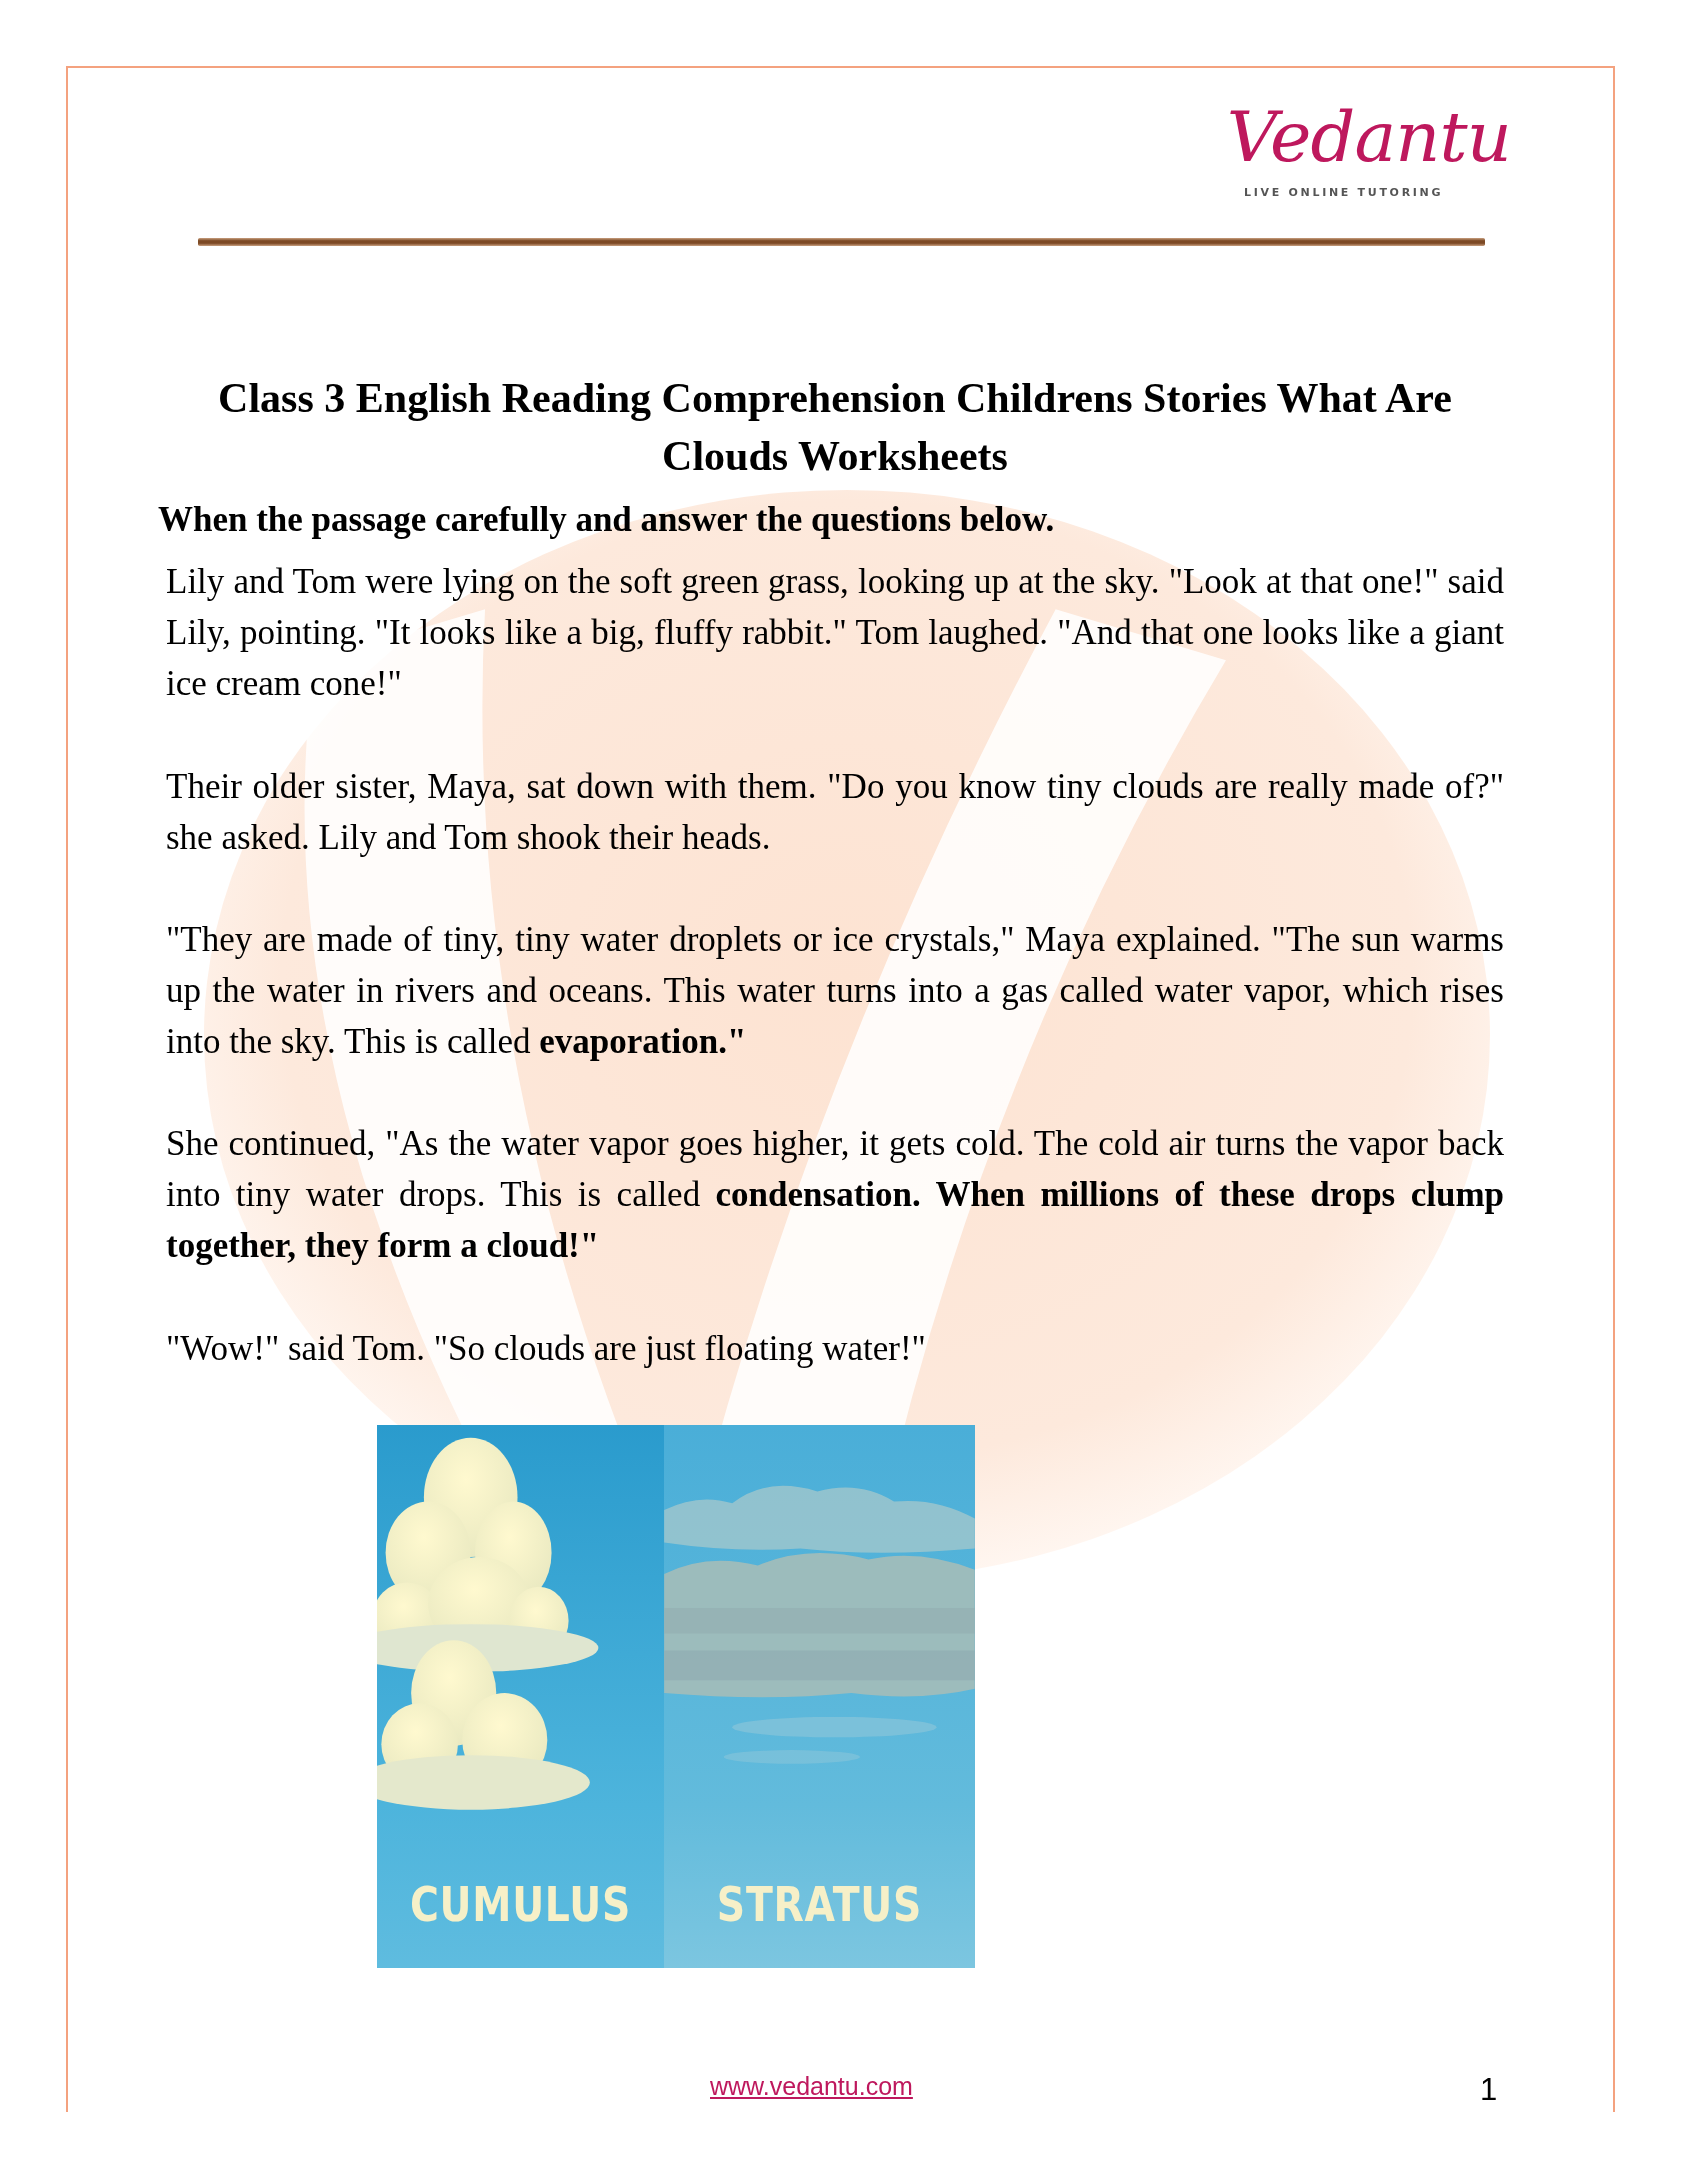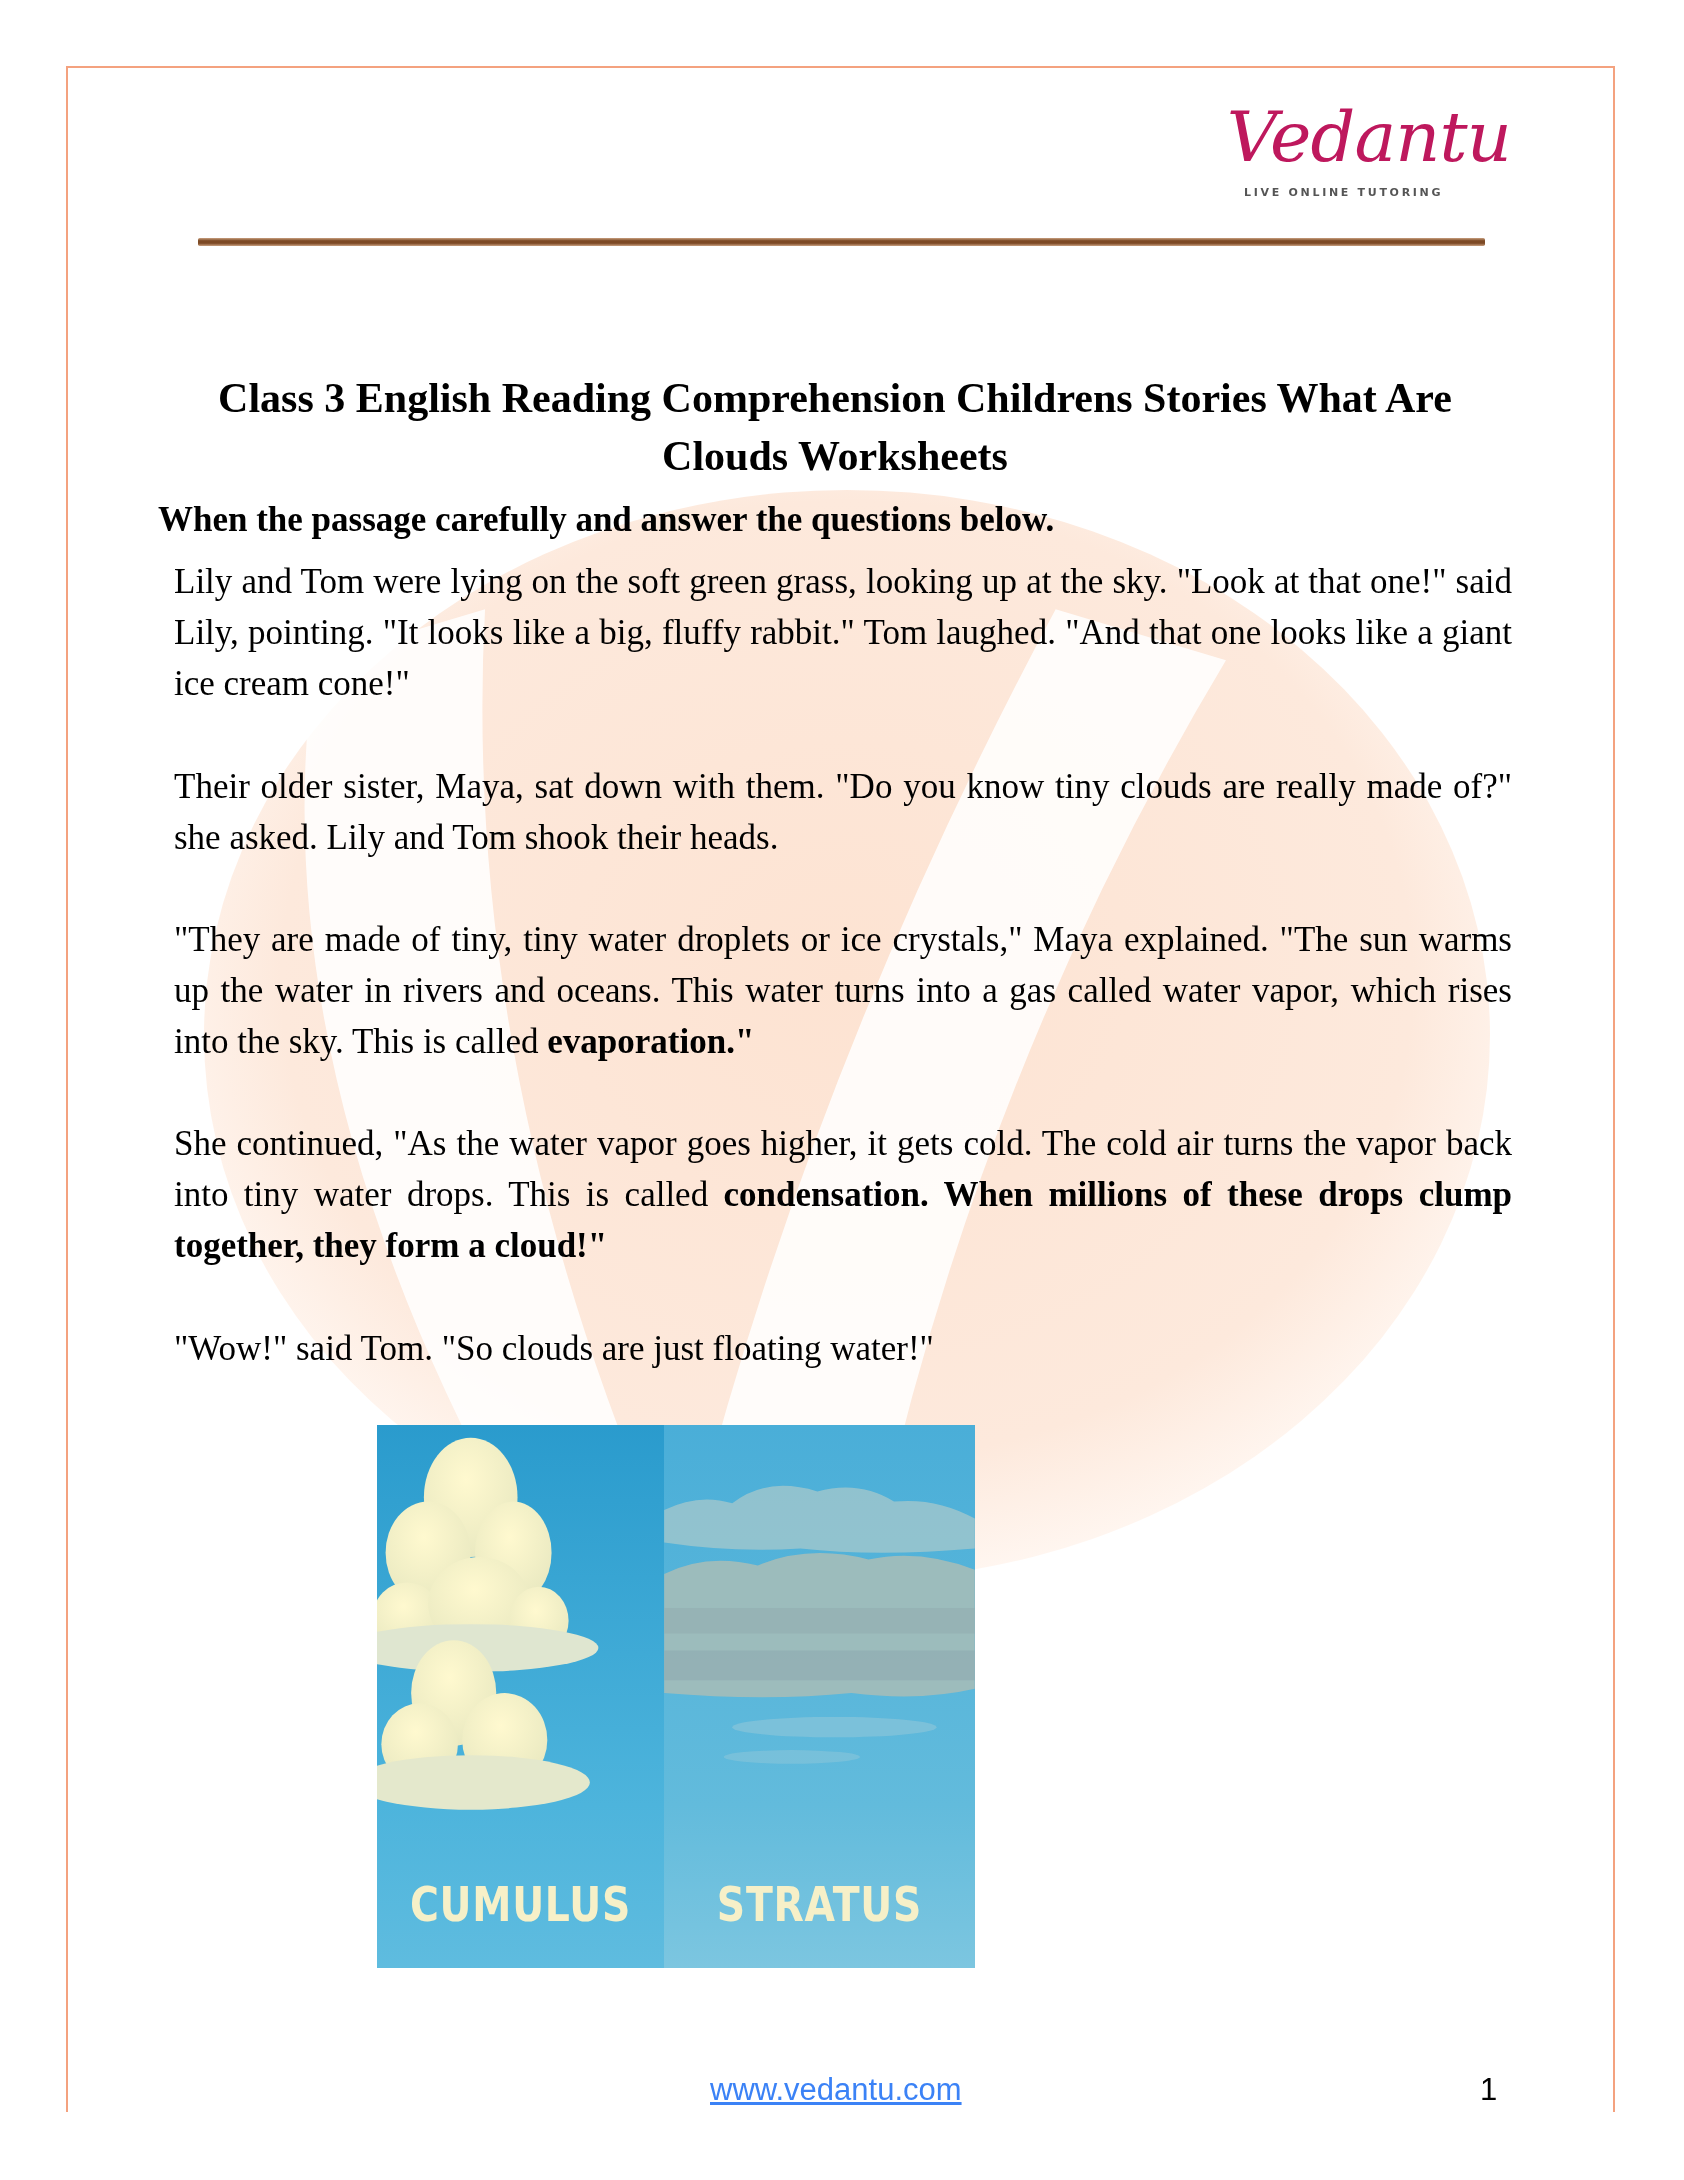--- a/index.html
+++ b/index.html
@@ -6,26 +6,26 @@
   body { width:1685px; height:2181px; background:#ffffff; position:relative; overflow:hidden; font-family:"Liberation Serif", serif; color:#000; }
   .page-border { position:absolute; left:66px; top:66px; width:1549px; height:2046px; border-left:2.6px solid #f4a27f; border-right:2.6px solid #f4a27f; border-top:2.6px solid #f4a27f; box-sizing:border-box; }
   .watermark { position:absolute; left:204px; top:490px; width:1286px; height:1286px; z-index:0; }
   .logo { position:absolute; left:1220px; top:109px; width:256px; height:95px; z-index:2; }
   .logo-word { position:absolute; left:6.8px; top:-6.8px; font-family:"DejaVu Serif", serif; font-style:italic; font-size:70px; color:#be185d; letter-spacing:-0.9px; line-height:1; }
   .logo-tag { position:absolute; left:24px; top:77px; font-family:"DejaVu Sans", sans-serif; font-weight:bold; font-size:11px; letter-spacing:2.7px; color:#555; white-space:nowrap; }
   .rule { position:absolute; left:198px; top:238px; width:1287px; height:7.7px; background:linear-gradient(#c9a080,#7d4a25 35%,#7d4a25 65%,#c9a080); border-radius:1.7px; z-index:2; }
   .content { position:absolute; left:158px; top:0; width:1338px; z-index:2; }
   .title { position:absolute; top:361px; left:0; width:1338px; text-align:center; font-weight:bold; font-size:42px; line-height:58px; }
   .instr { position:absolute; top:494px; left:0; font-weight:bold; font-size:35px; line-height:51px; white-space:nowrap; }
-  .para { position:absolute; left:16px; width:1338px; font-size:35px; line-height:51px; text-align:justify; text-align-last:left; }
+  .para { position:absolute; left:8px; width:1338px; font-size:35px; line-height:51px; text-align:justify; text-align-last:left; }
   .para b { font-weight:bold; }
   .figure { position:absolute; left:377px; top:1425px; width:898px; height:543px; z-index:2; overflow:hidden; }
   .col { position:absolute; top:0; height:100%; }
   .col-label { position:absolute; bottom:36px; width:100%; text-align:center; font-family:"DejaVu Sans", sans-serif; font-weight:bold; font-size:48px; color:#f6f0c8; letter-spacing:0.9px; transform:scaleX(0.82); }
-  .footer-link { position:absolute; left:710px; top:2072px; font-family:"Liberation Sans", sans-serif; font-size:31px; color:#3b82f6; text-decoration:underline; z-index:2; }
+  .footer-link { position:absolute; left:710px; top:2072px; font-family:"Liberation Sans", sans-serif; font-size:25px; color:#be185d; text-decoration:underline; z-index:2; }
   .page-num { position:absolute; left:1480px; top:2072px; font-family:"Liberation Sans", sans-serif; font-size:31px; color:#000; z-index:2; }
 </style>
 </head>
 <body>
 
 <div class="page-border"></div>
 
 <svg class="watermark" viewBox="0 0 1510 1510">
   <defs>
     <radialGradient id="wm" cx="50%" cy="45%" r="55%">

